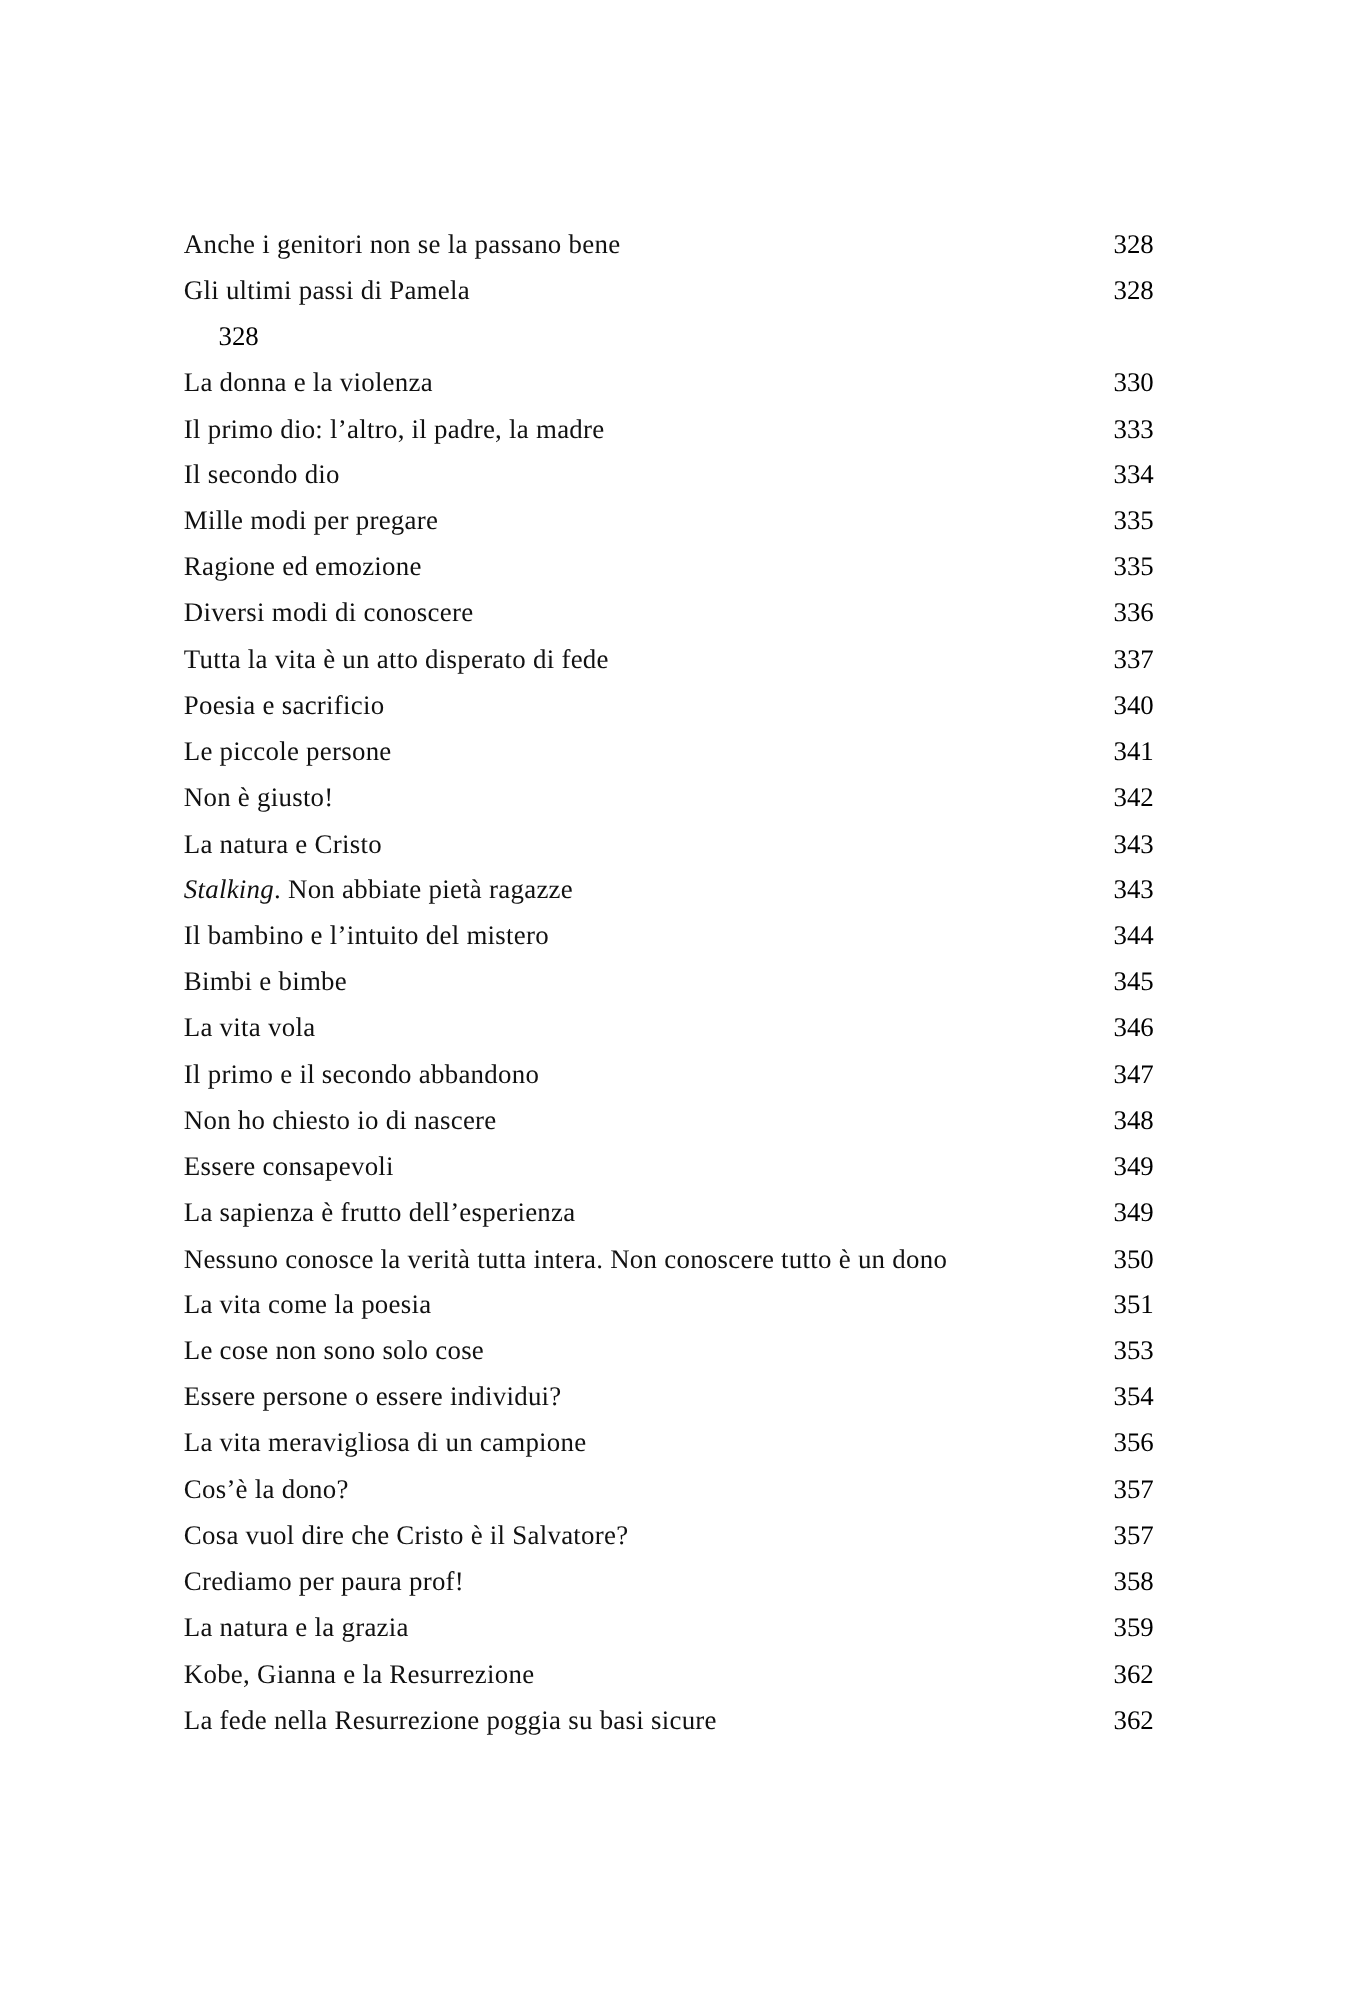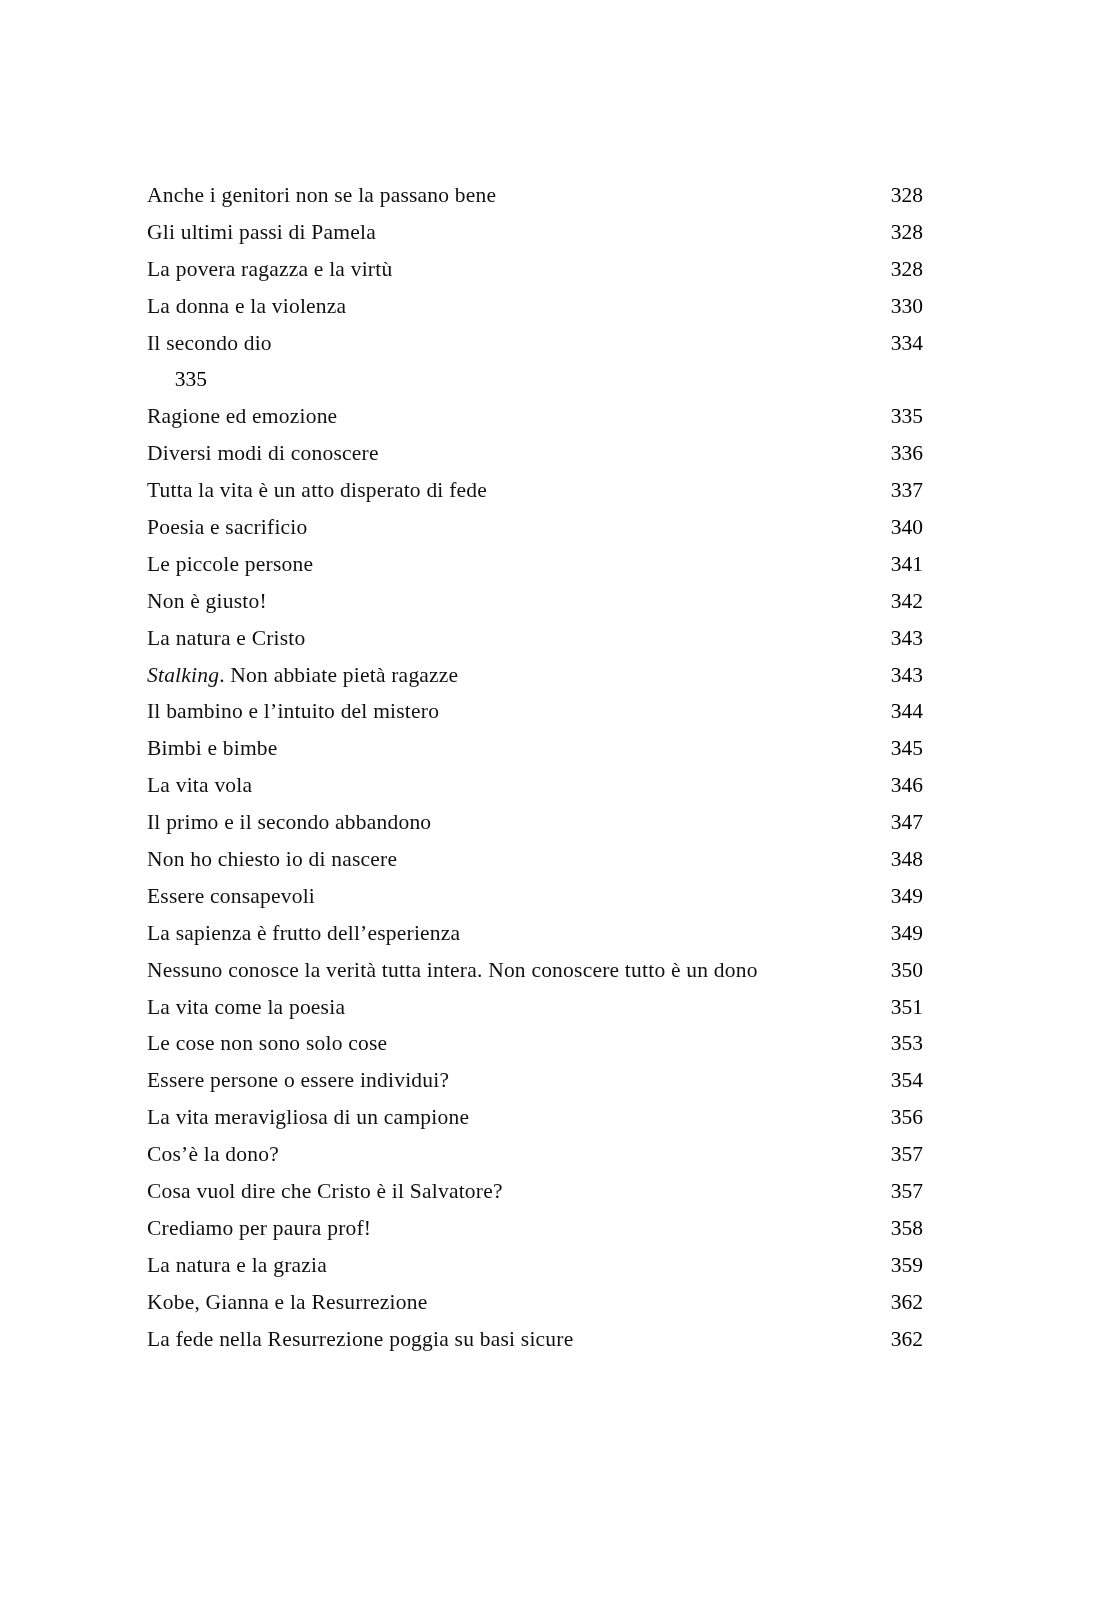--- a/index.html
+++ b/index.html
@@ -73,32 +73,36 @@
   <div id="toc-list">
       <div class="toc-entry">
         <span class="toc-title">Anche i genitori non se la passano bene</span>
         <span class="toc-page-num">328</span>
       </div>
       <div class="toc-entry">
         <span class="toc-title">Gli ultimi passi di Pamela</span>
         <span class="toc-page-num">328</span>
       </div>
       <div class="toc-entry">
-        <span class="toc-title">La povera ragazza e la virtù</span>
         <span class="toc-page-num">328</span>
       </div>
       <div class="toc-entry">
         <span class="toc-title">La donna e la violenza</span>
         <span class="toc-page-num">330</span>
       </div>
       <div class="toc-entry">
+        <span class="toc-title">Il primo dio: l’altro, il padre, la madre</span>
+        <span class="toc-page-num">333</span>
+      </div>
+      <div class="toc-entry">
         <span class="toc-title">Il secondo dio</span>
         <span class="toc-page-num">334</span>
       </div>
       <div class="toc-entry">
+        <span class="toc-title">Mille modi per pregare</span>
         <span class="toc-page-num">335</span>
       </div>
       <div class="toc-entry">
         <span class="toc-title">Ragione ed emozione</span>
         <span class="toc-page-num">335</span>
       </div>
       <div class="toc-entry">
         <span class="toc-title">Diversi modi di conoscere</span>
         <span class="toc-page-num">336</span>
       </div>

